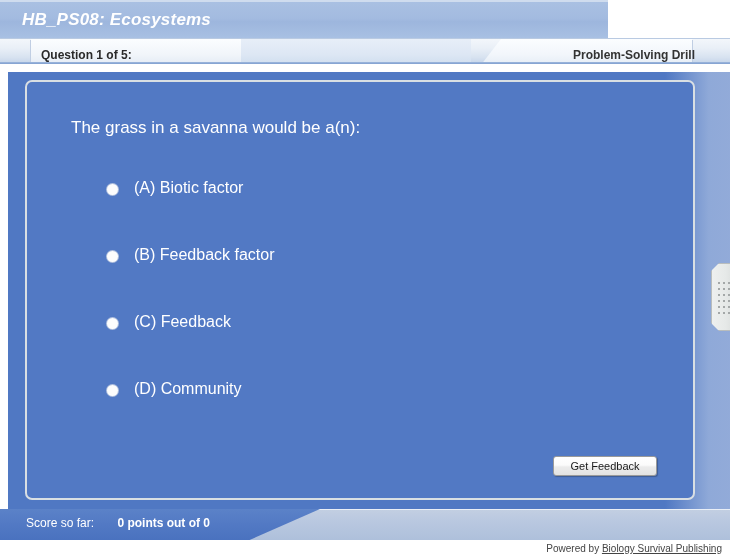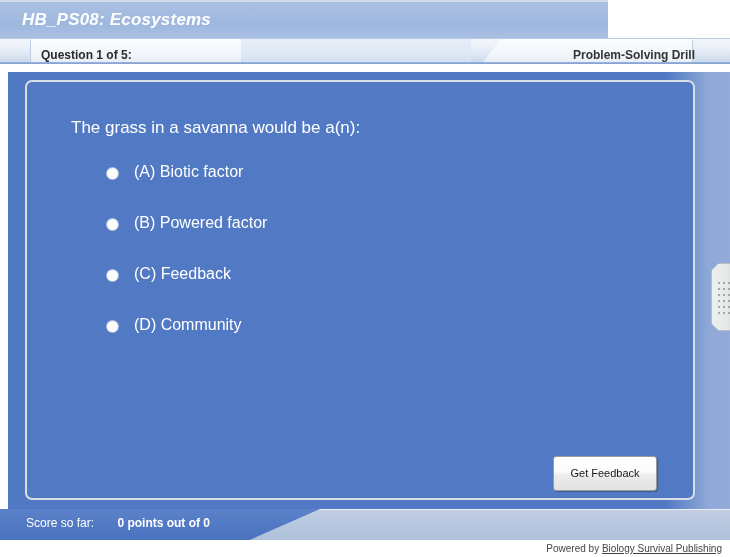--- a/index.html
+++ b/index.html
@@ -162,20 +162,21 @@
 
   .options {
     position: absolute;
     left: 80px;
     top: 78px;
     width: 560px;
   }
   .option-row {
     position: relative;
     height: 51px;
+    margin-top: 16px;
   }
   .radio {
     position: absolute;
     left: 0;
     top: 8px;
     width: 11px;
     height: 11px;
     border-radius: 50%;
     background: #fdfdfd;
     box-shadow: 0 0 0 1px rgba(240,240,240,0.6);
@@ -188,21 +189,21 @@
     color: #ffffff;
     white-space: nowrap;
   }
 
   
   .feedback-btn {
     position: absolute;
     left: 526px;
     top: 374px;
     width: 104px;
-    height: 35px;
+    height: 20px;
     background: linear-gradient(to bottom, #ffffff 0%, #fbfbfb 45%, #ececec 55%, #e2e2e2 100%);
     border: 1px solid #9a9a9a;
     border-radius: 3px;
     box-shadow: 1px 1px 1px rgba(0,0,0,0.25);
     font-family: "Liberation Sans", sans-serif;
     font-size: 11px;
     color: #1a1a1a;
     cursor: pointer;
     padding: 0;
     line-height: 19px;
@@ -333,21 +334,21 @@
 
       <div class="options">
 
         <div class="option-row">
           <span class="radio"></span>
           <span class="option-label">(A) Biotic factor</span>
         </div>
 
         <div class="option-row">
           <span class="radio"></span>
-          <span class="option-label">(B) Powered factor</span>
+          <span class="option-label">(B) Feedback factor</span>
         </div>
 
         <div class="option-row">
           <span class="radio"></span>
           <span class="option-label">(C) Feedback</span>
         </div>
 
         <div class="option-row">
           <span class="radio"></span>
           <span class="option-label">(D) Community</span>

